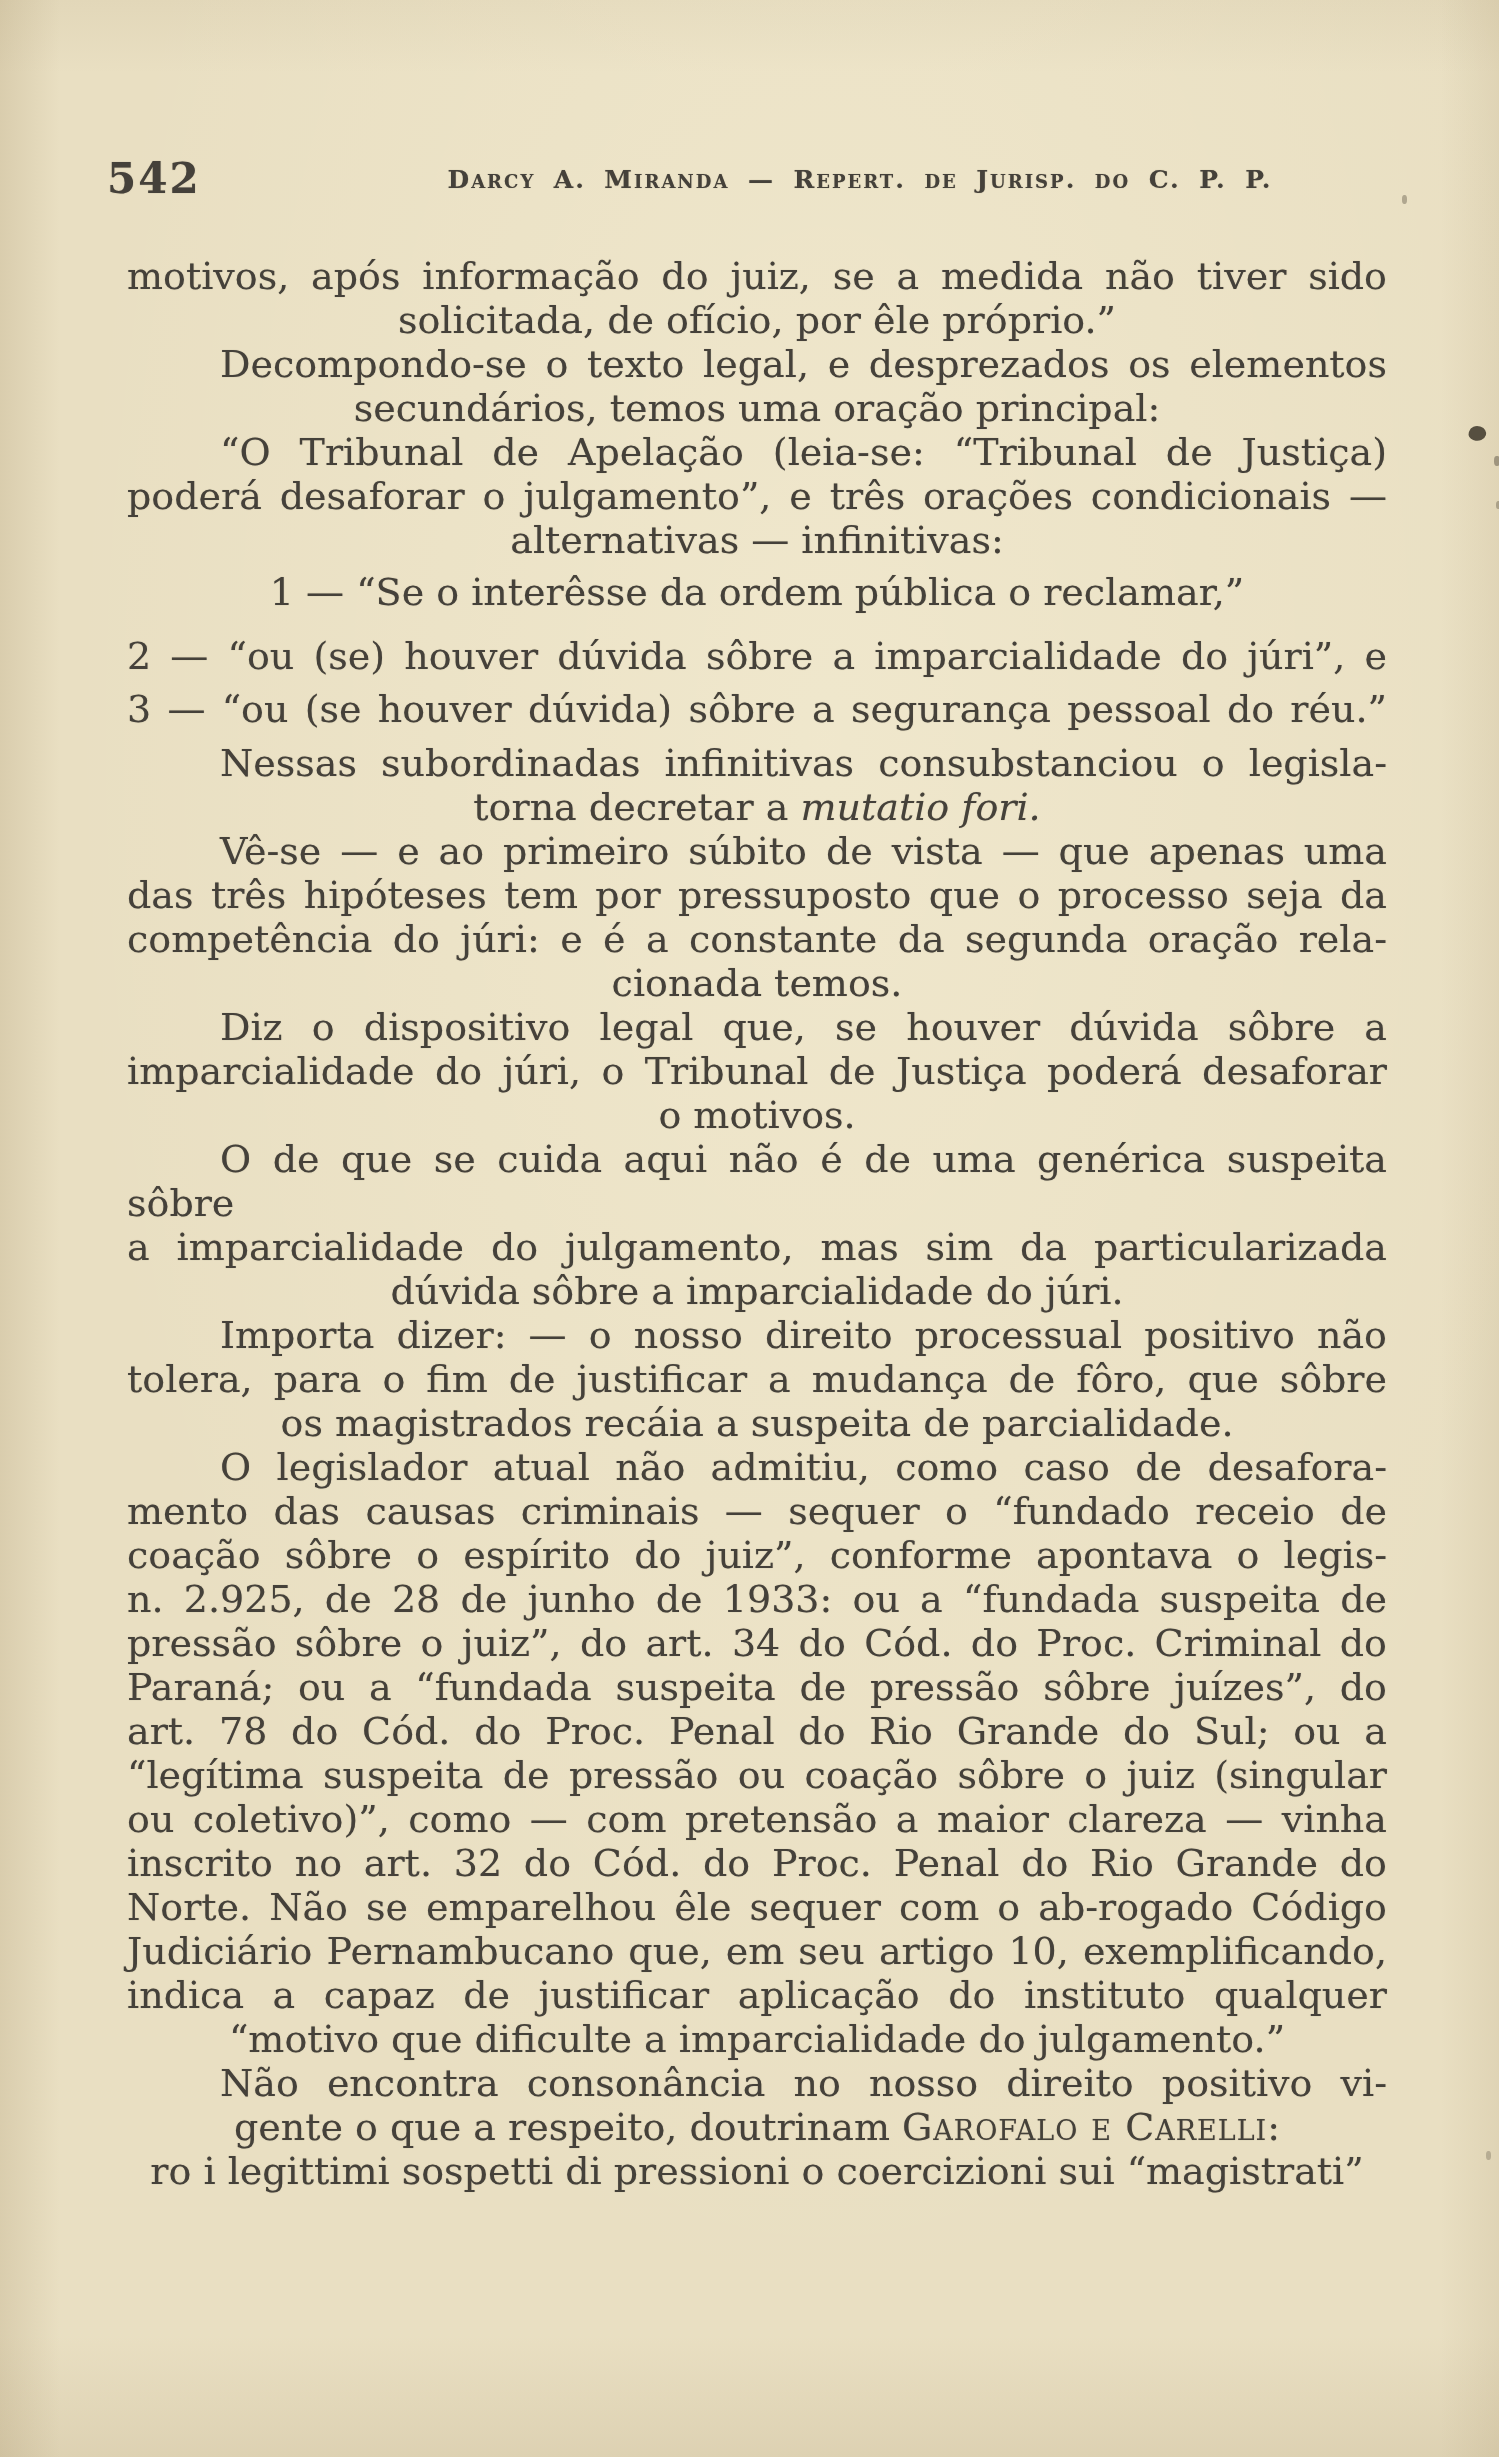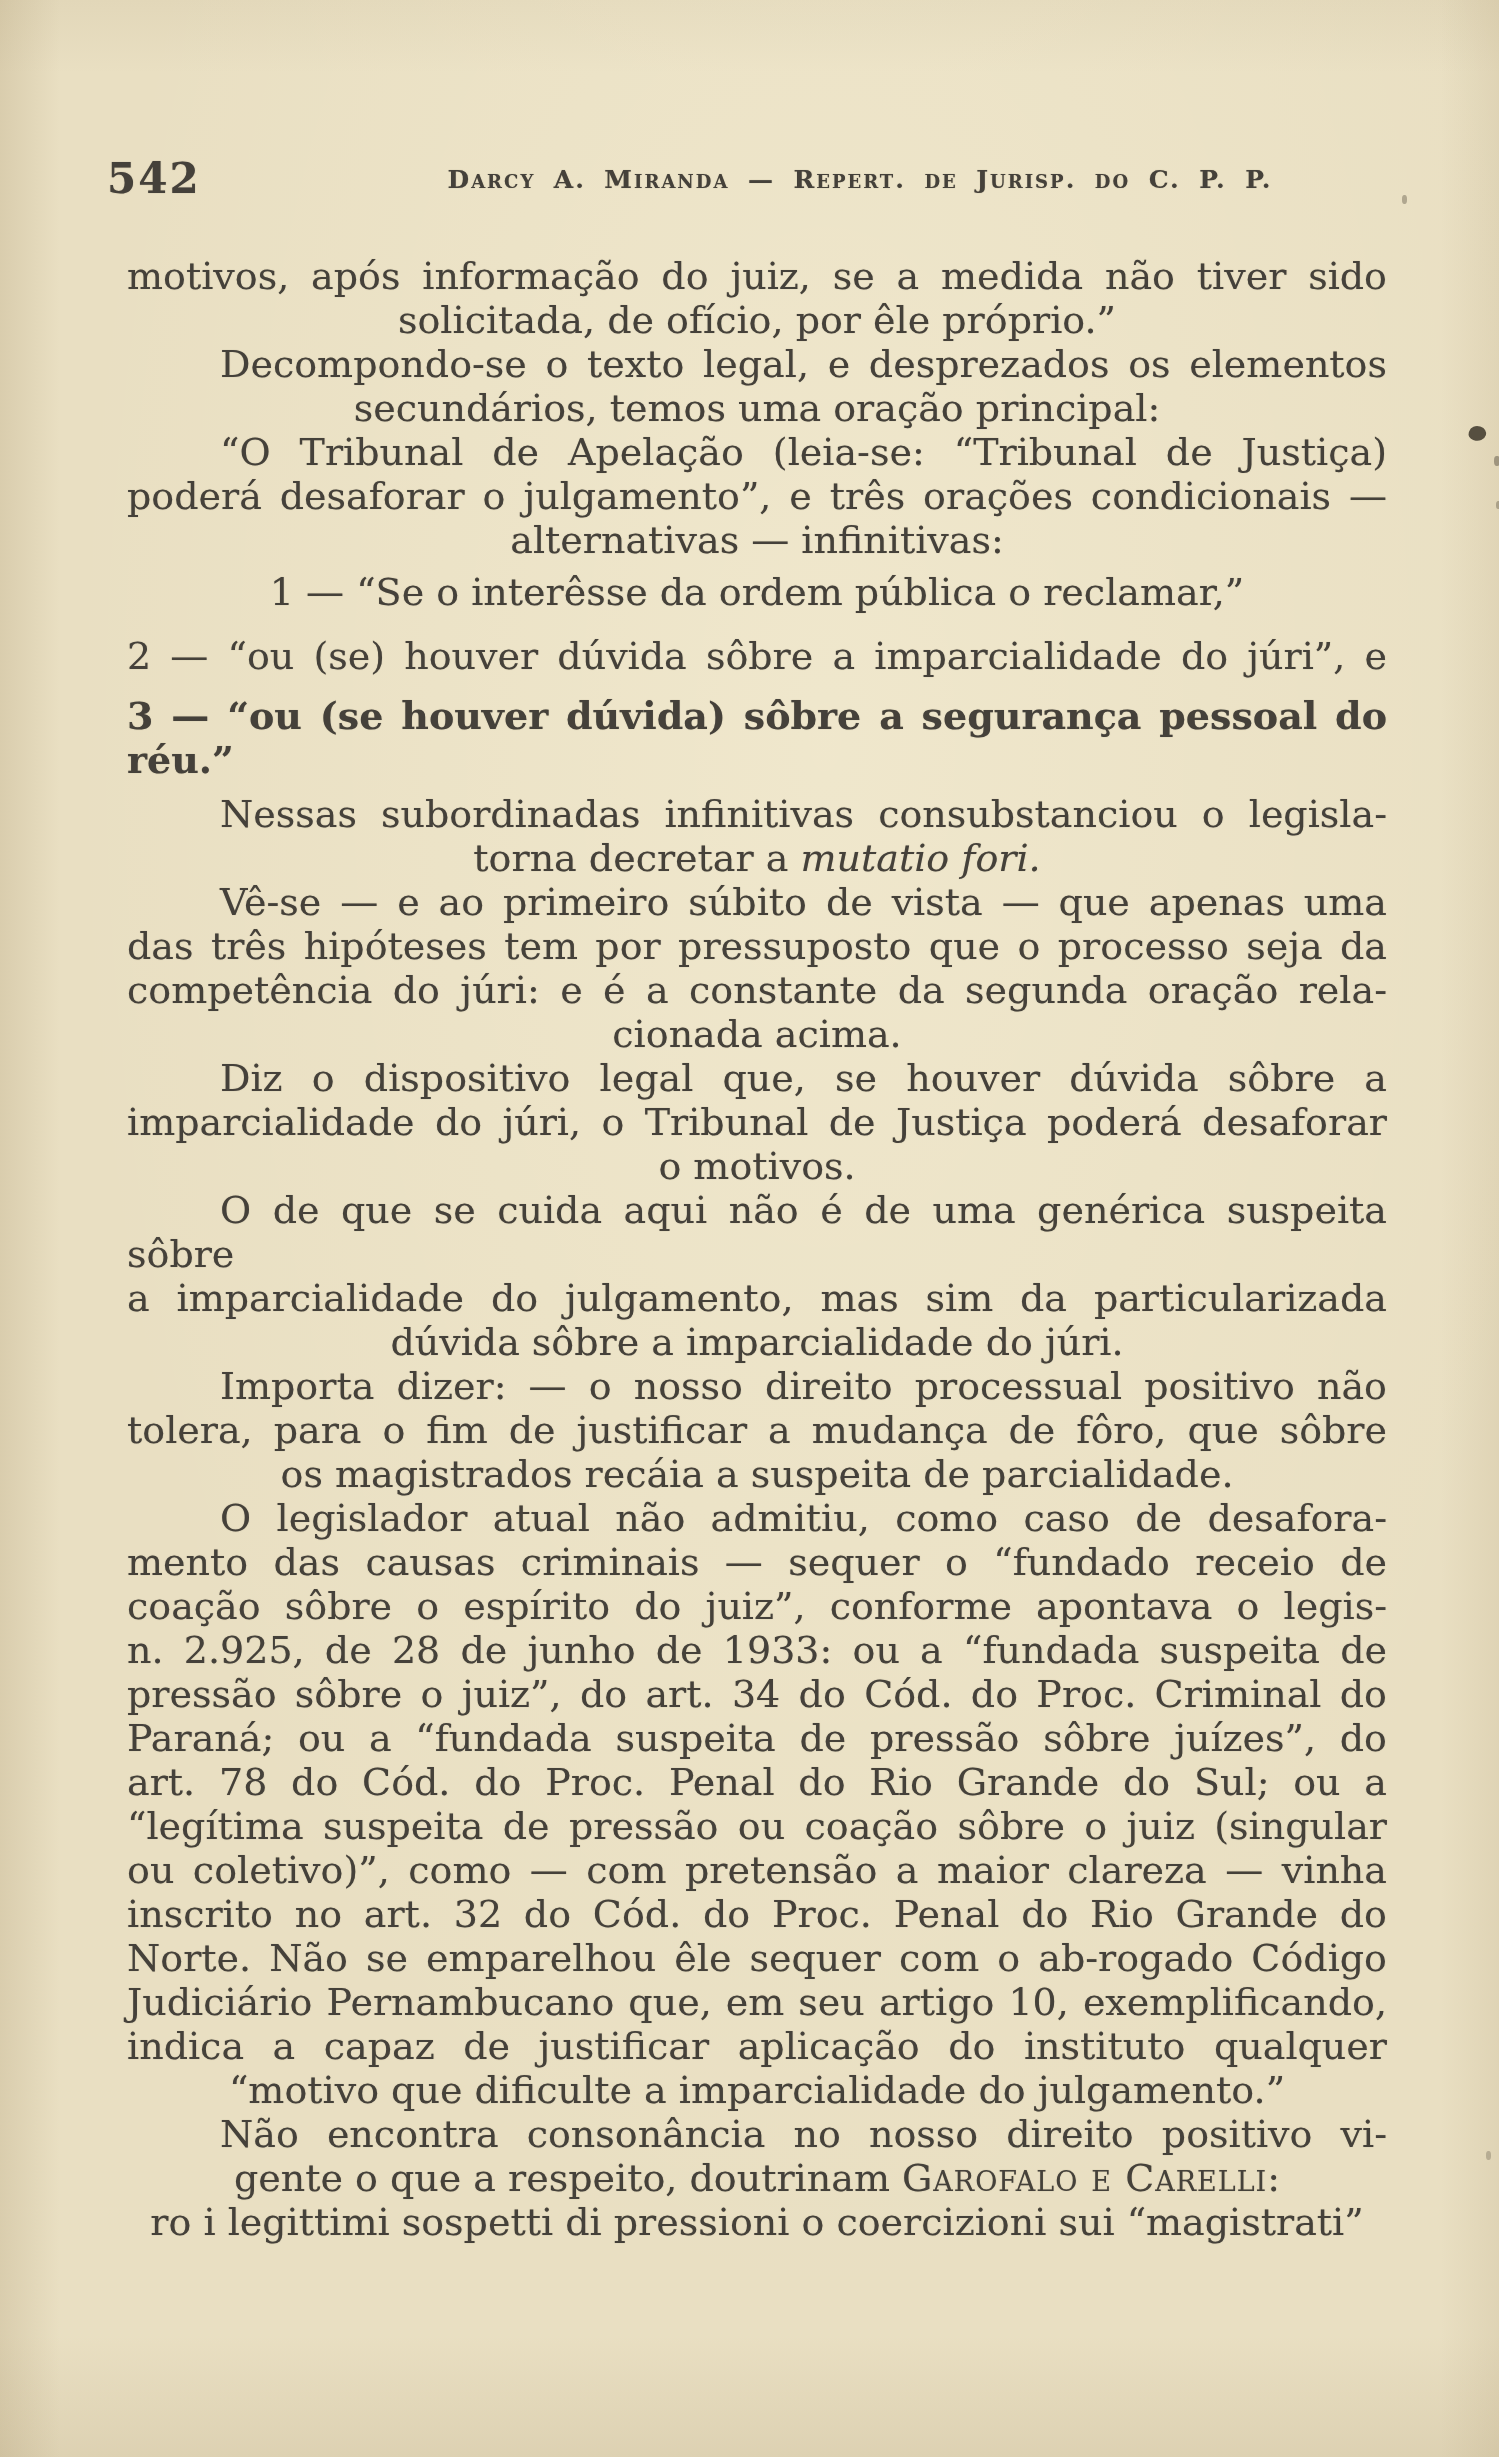--- a/index.html
+++ b/index.html
@@ -75,27 +75,27 @@
 <div class="text-block">
     <div class="line just"><span class="seg">motivos, após informação do juiz, se a medida não tiver sido</span></div>
     <div class="line"><span class="seg">solicitada, de ofício, por êle próprio.”</span></div>
     <div class="line indent just"><span class="seg">Decompondo-se o texto legal, e desprezados os elementos</span></div>
     <div class="line"><span class="seg">secundários, temos uma oração principal:</span></div>
     <div class="line indent just"><span class="seg">“O Tribunal de Apelação (leia-se: “Tribunal de Justiça)</span></div>
     <div class="line just"><span class="seg">poderá desaforar o julgamento”, e três orações condicionais —</span></div>
     <div class="line"><span class="seg">alternativas — infinitivas:</span></div>
     <div class="line" style="margin-top: 7.8px;"><span class="seg">1 — “Se o interêsse da ordem pública o reclamar,”</span></div>
     <div class="line just" style="margin-top: 20px;"><span class="seg">2 — “ou (se) houver dúvida sôbre a imparcialidade do júri”, e</span></div>
-    <div class="line just" style="margin-top: 16px; font-weight: bold;"><span class="seg">3 — “ou (se houver dúvida) sôbre a segurança pessoal do réu.”</span></div>
+    <div class="line just" style="margin-top: 9px;"><span class="seg">3 — “ou (se houver dúvida) sôbre a segurança pessoal do réu.”</span></div>
     <div class="line indent just" style="margin-top: 9.8px;"><span class="seg">Nessas subordinadas infinitivas consubstanciou o legisla-</span></div>
     <div class="line"><span class="seg">torna decretar a </span><span class="seg italic">mutatio fori.</span></div>
     <div class="line indent just"><span class="seg">Vê-se — e ao primeiro súbito de vista — que apenas uma</span></div>
     <div class="line just"><span class="seg">das três hipóteses tem por pressuposto que o processo seja da</span></div>
     <div class="line just"><span class="seg">competência do júri: e é a constante da segunda oração rela-</span></div>
-    <div class="line"><span class="seg">cionada acima.</span></div>
+    <div class="line"><span class="seg">cionada temos.</span></div>
     <div class="line indent just"><span class="seg">Diz o dispositivo legal que, se houver dúvida sôbre a</span></div>
     <div class="line just"><span class="seg">imparcialidade do júri, o Tribunal de Justiça poderá desaforar</span></div>
     <div class="line"><span class="seg">o motivos.</span></div>
     <div class="line indent just"><span class="seg">O de que se cuida aqui não é de uma genérica suspeita sôbre</span></div>
     <div class="line just"><span class="seg">a imparcialidade do julgamento, mas sim da particularizada</span></div>
     <div class="line"><span class="seg">dúvida sôbre a imparcialidade do júri.</span></div>
     <div class="line indent just"><span class="seg">Importa dizer: — o nosso direito processual positivo não</span></div>
     <div class="line just"><span class="seg">tolera, para o fim de justificar a mudança de fôro, que sôbre</span></div>
     <div class="line"><span class="seg">os magistrados recáia a suspeita de parcialidade.</span></div>
     <div class="line indent just"><span class="seg">O legislador atual não admitiu, como caso de desafora-</span></div>

